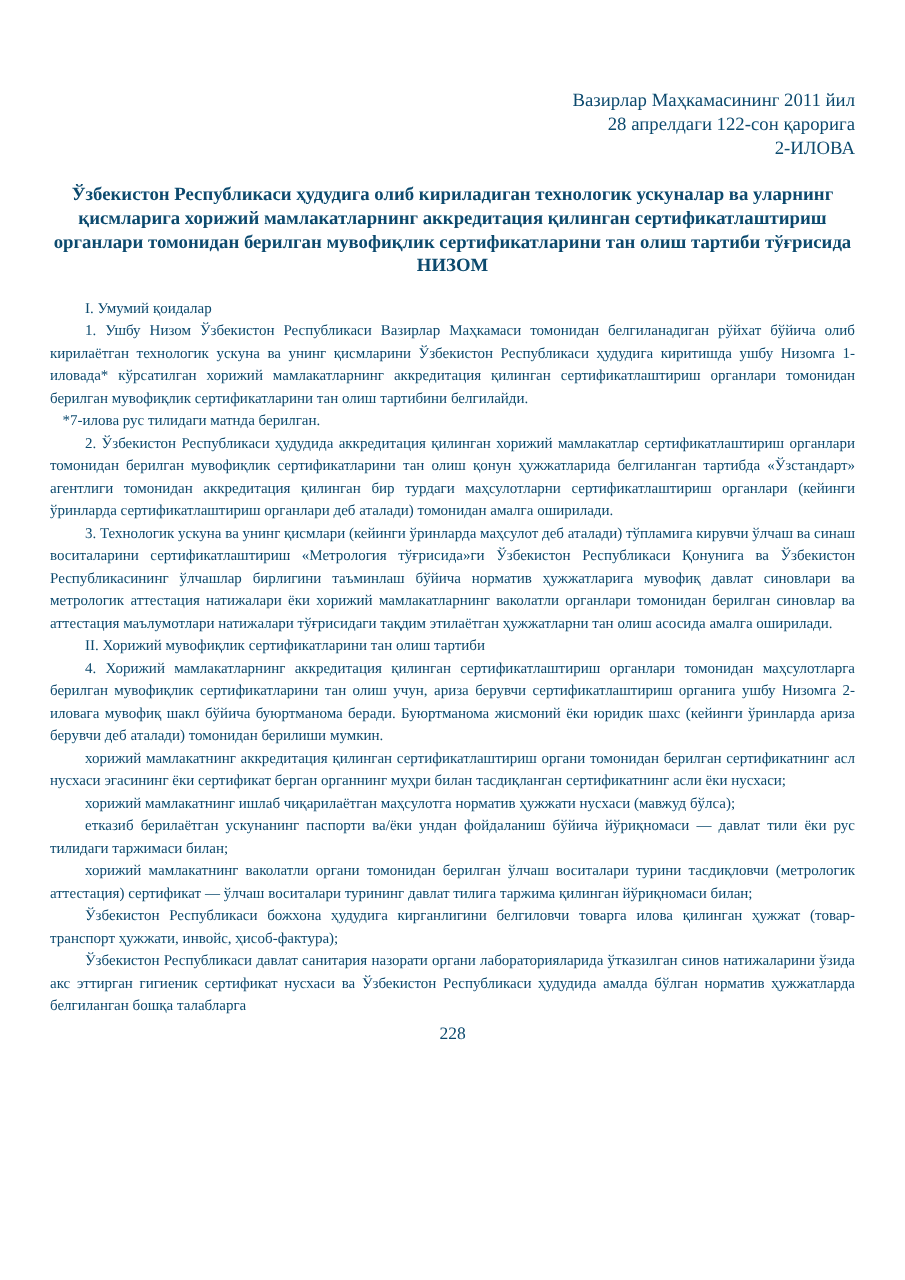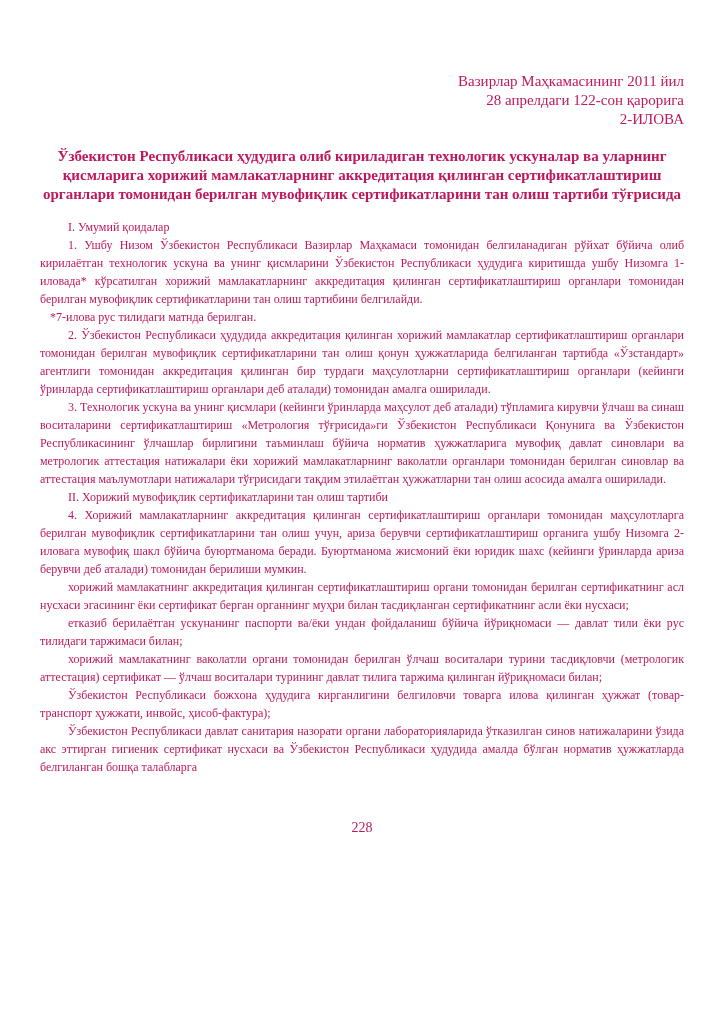--- a/index.html
+++ b/index.html
@@ -8,21 +8,21 @@
     background: #ffffff;
   }
   .page {
     position: relative;
     width: 724px;
     height: 884px;
     background: #ffffff;
     box-sizing: border-box;
     padding: 72px 40px 0 40px;
     font-family: "Liberation Serif", "DejaVu Serif", serif;
-    color: #be185d;
+    color: #0c4a6e;
     overflow: hidden;
   }
   .header-block {
     text-align: right;
     font-size: 15px;
     line-height: 19px;
     margin-bottom: 18px;
   }
   .title-block {
     text-align: center;
@@ -62,31 +62,33 @@
 <div class="page">
 
   <div class="header-block">
     <div>Вазирлар Маҳкамасининг 2011 йил</div>
     <div>28 апрелдаги 122-сон қарорига</div>
     <div>2-ИЛОВА</div>
   </div>
 
   <div class="title-block">
     <div class="title-text">Ўзбекистон Республикаси ҳудудига олиб кириладиган технологик ускуналар ва уларнинг қисмларига хорижий мамлакатларнинг аккредитация қилинган сертификатлаштириш органлари томонидан берилган мувофиқлик сертификатларини тан олиш тартиби тўғрисида</div>
+    <div class="title-type">НИЗОМ</div>
   </div>
 
   <div class="body-text">
     <p>I. Умумий қоидалар</p>
     <p>1. Ушбу Низом Ўзбекистон Республикаси Вазирлар Маҳкамаси томонидан белгиланадиган рўйхат бўйича олиб кирилаётган технологик ускуна ва унинг қисмларини Ўзбекистон Республикаси ҳудудига киритишда ушбу Низомга 1-иловада* кўрсатилган хорижий мамлакатларнинг аккредитация қилинган сертификатлаштириш органлари томонидан берилган мувофиқлик сертификатларини тан олиш тартибини белгилайди.</p>
     <p class="footnote">*7-илова рус тилидаги матнда берилган.</p>
     <p>2. Ўзбекистон Республикаси ҳудудида аккредитация қилинган хорижий мамлакатлар сертификатлаштириш органлари томонидан берилган мувофиқлик сертификатларини тан олиш қонун ҳужжатларида белгиланган тартибда «Ўзстандарт» агентлиги томонидан аккредитация қилинган бир турдаги маҳсулотларни сертификатлаштириш органлари (кейинги ўринларда сертификатлаштириш органлари деб аталади) томонидан амалга оширилади.</p>
     <p>3. Технологик ускуна ва унинг қисмлари (кейинги ўринларда маҳсулот деб аталади) тўпламига кирувчи ўлчаш ва синаш воситаларини сертификатлаштириш «Метрология тўғрисида»ги Ўзбекистон Республикаси Қонунига ва Ўзбекистон Республикасининг ўлчашлар бирлигини таъминлаш бўйича норматив ҳужжатларига мувофиқ давлат синовлари ва метрологик аттестация натижалари ёки хорижий мамлакатларнинг ваколатли органлари томонидан берилган синовлар ва аттестация маълумотлари натижалари тўғрисидаги тақдим этилаётган ҳужжатларни тан олиш асосида амалга оширилади.</p>
     <p>II. Хорижий мувофиқлик сертификатларини тан олиш тартиби</p>
     <p>4. Хорижий мамлакатларнинг аккредитация қилинган сертификатлаштириш органлари томонидан маҳсулотларга берилган мувофиқлик сертификатларини тан олиш учун, ариза берувчи сертификатлаштириш органига ушбу Низомга 2-иловага мувофиқ шакл бўйича буюртманома беради. Буюртманома жисмоний ёки юридик шахс (кейинги ўринларда ариза берувчи деб аталади) томонидан берилиши мумкин.</p>
     <p>хорижий мамлакатнинг аккредитация қилинган сертификатлаштириш органи томонидан берилган сертификатнинг асл нусхаси эгасининг ёки сертификат берган органнинг муҳри билан тасдиқланган сертификатнинг асли ёки нусхаси;</p>
+    <p>хорижий мамлакатнинг ишлаб чиқарилаётган маҳсулотга норматив ҳужжати нусхаси (мавжуд бўлса);</p>
     <p>етказиб берилаётган ускунанинг паспорти ва/ёки ундан фойдаланиш бўйича йўриқномаси — давлат тили ёки рус тилидаги таржимаси билан;</p>
     <p>хорижий мамлакатнинг ваколатли органи томонидан берилган ўлчаш воситалари турини тасдиқловчи (метрологик аттестация) сертификат — ўлчаш воситалари турининг давлат тилига таржима қилинган йўриқномаси билан;</p>
     <p>Ўзбекистон Республикаси божхона ҳудудига кирганлигини белгиловчи товарга илова қилинган ҳужжат (товар-транспорт ҳужжати, инвойс, ҳисоб-фактура);</p>
     <p>Ўзбекистон Республикаси давлат санитария назорати органи лабораторияларида ўтказилган синов натижаларини ўзида акс эттирган гигиеник сертификат нусхаси ва Ўзбекистон Республикаси ҳудудида амалда бўлган норматив ҳужжатларда белгиланган бошқа талабларга</p>
   </div>
 
   <div class="page-number">228</div>
 
 </div>
 

